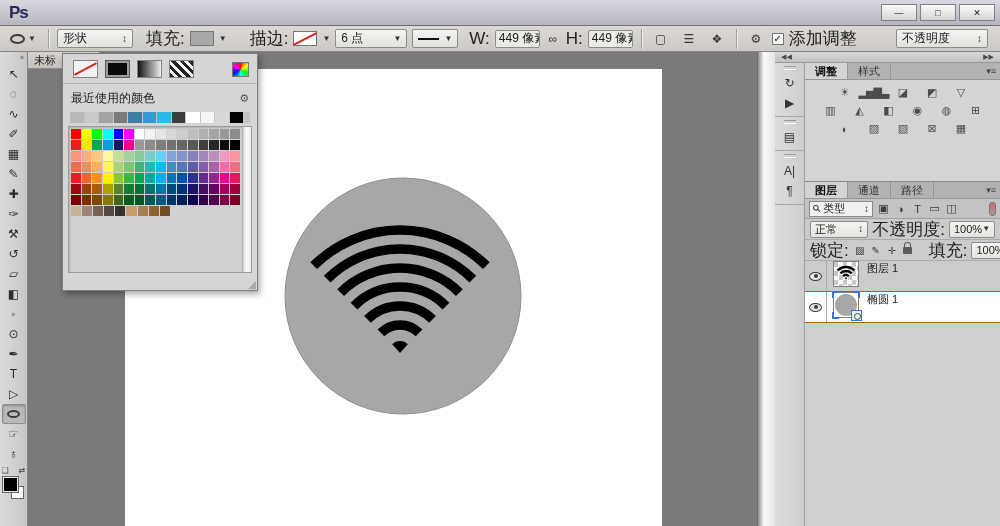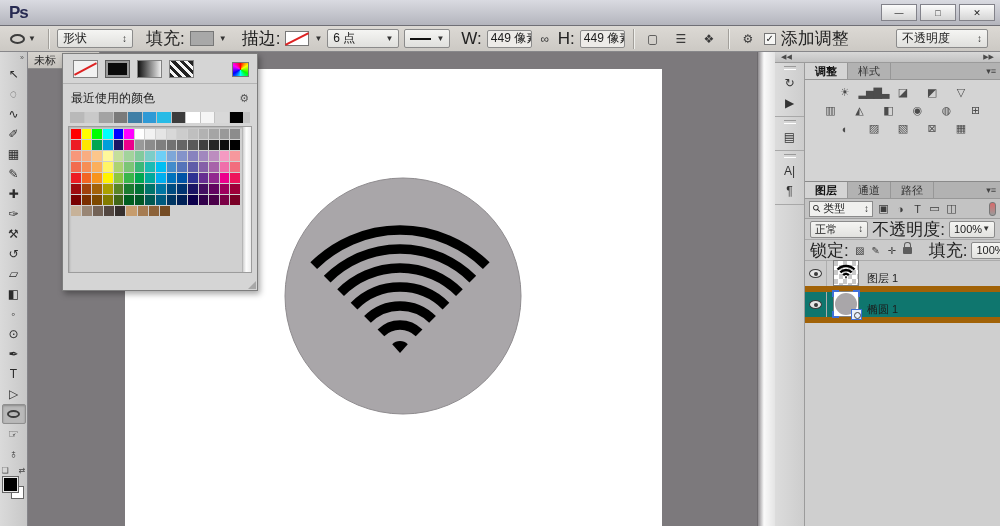--- a/index.html
+++ b/index.html
@@ -67,22 +67,22 @@
   .adj-icon{width:20px;height:15px;display:flex;align-items:center;justify-content:center;font-size:11px;color:#4c4c4c;letter-spacing:-1px}
   .layers-panel{flex:1;background:#cbcbcb;display:flex;flex-direction:column}
   .filter-row{height:20px;display:flex;align-items:center;gap:3px;padding:0 4px;background:#c3c3c3;border-bottom:1px solid #a0a0a0}
   .filter-combo{height:16px;flex:0 0 64px;background:#f0f0ee;border:1px solid #8b8b8b;display:flex;align-items:center;gap:3px;padding:0 3px;font-size:11px}
   .f-icon{width:15px;height:15px;display:flex;align-items:center;justify-content:center;font-size:11px;color:#3d3d3d}
   .f-toggle{margin-left:auto;width:7px;height:14px;border-radius:3px;background:linear-gradient(#d86a6a,#9a9a9a);border:1px solid #777}
   .blend-row,.lock-row{height:21px;display:flex;align-items:center;gap:4px;padding:0 5px;border-bottom:1px solid #ababab}
   .small-combo{height:17px;background:linear-gradient(#f5f5f3,#e2e2df);border:1px solid #8b8b8b;border-radius:2px;display:flex;align-items:center;justify-content:space-between;padding:0 4px;font-size:11px}
   .lbl{font-size:17px;color:#222;white-space:nowrap}
   .lock-ico{width:14px;height:15px;display:flex;align-items:center;justify-content:center;font-size:10px;color:#3d3d3d}
-  .layer-row{height:31px;display:flex;align-items:flex-end;border-bottom:6px solid #a16207;background:#cbcbcb;position:relative}
-  .layer-row.selected{background:#0f766e}
+  .layer-row{height:31px;display:flex;align-items:flex-start;border-bottom:1px solid #a16207;background:#cbcbcb;position:relative}
+  .layer-row.selected{background:#ffffff}
   .eye-cell{width:22px;align-self:stretch;border-right:1px solid #aeaeae;display:flex;align-items:center;justify-content:center}
   .eye{display:inline-block;width:13px;height:9px;border:1px solid #3a3a3a;border-radius:50%;position:relative;background:#e6e6e6}
   .eye::after{content:'';position:absolute;left:3.5px;top:1.5px;width:4px;height:4px;border-radius:50%;background:#3a3a3a}
   .thumb{width:26px;height:26px;border:1px solid #808080;margin:0 8px 0 6px;position:relative;background:#fff;flex:none}
   .thumb.checker{background:repeating-conic-gradient(#fff 0 25%,#c9c9c9 0 50%) 0 0/9px 9px}
   .layer-name{font-size:11px;color:#1c1c1c}
   .layer-name.italic{font-style:italic;font-family:"Liberation Serif","DejaVu Serif",serif}
   .lock{display:inline-block;width:9px;height:7px;background:#5d5d5d;border-radius:1px;position:relative}
   .lock::before{content:'';position:absolute;top:-5px;left:1px;width:5px;height:5px;border:1.5px solid #5d5d5d;border-bottom:none;border-radius:3px 3px 0 0}
   .row-lock{position:absolute;right:12px;top:12px}
@@ -135,21 +135,21 @@
       <span class="caret">▼</span>
   </div>
   <div class="opt-sep"></div>
   <div class="combo" style="width:76px">
     <span class="ctext" style="flex:1">形状</span>
       <span class="updn">↕</span>
   </div>
   <span class="lbl" style="margin-left:8px">填充:</span>
   <div class="swatch-btn" id="fillSwatch" style="background: rgb(168, 168, 168);"></div>
   <span class="caret">▼</span>
-  <span class="lbl" style="margin-left:10px">描边:</span>
+  <span class="lbl" style="margin-left:18px">描边:</span>
   <div class="swatch-btn swatch-none"></div>
   <span class="caret">▼</span>
   <div class="combo" style="width:72px">
     <span class="ctext" style="flex:1">6 点</span>
       <span class="caret">▼</span>
   </div>
   <div class="combo linestyle">
     <span class="line"></span>
       <span class="caret">▼</span>
   </div>

